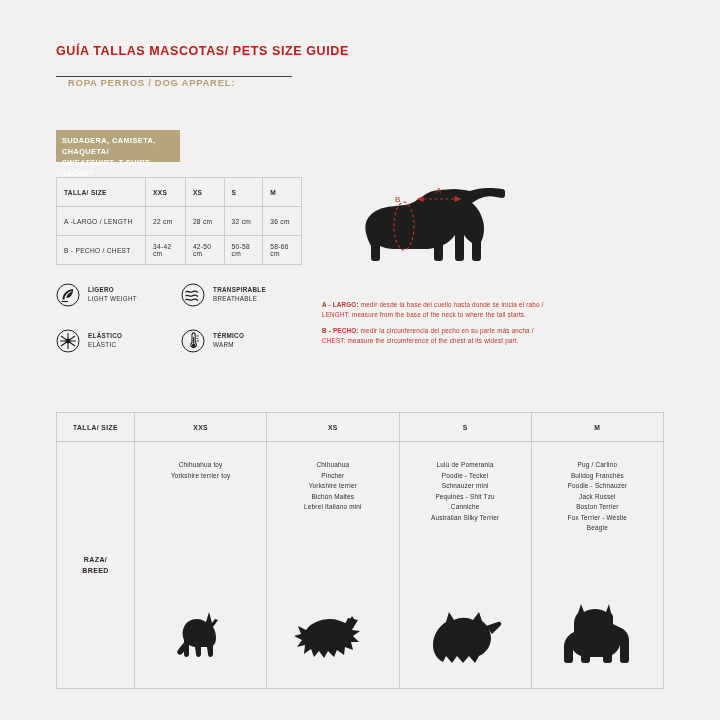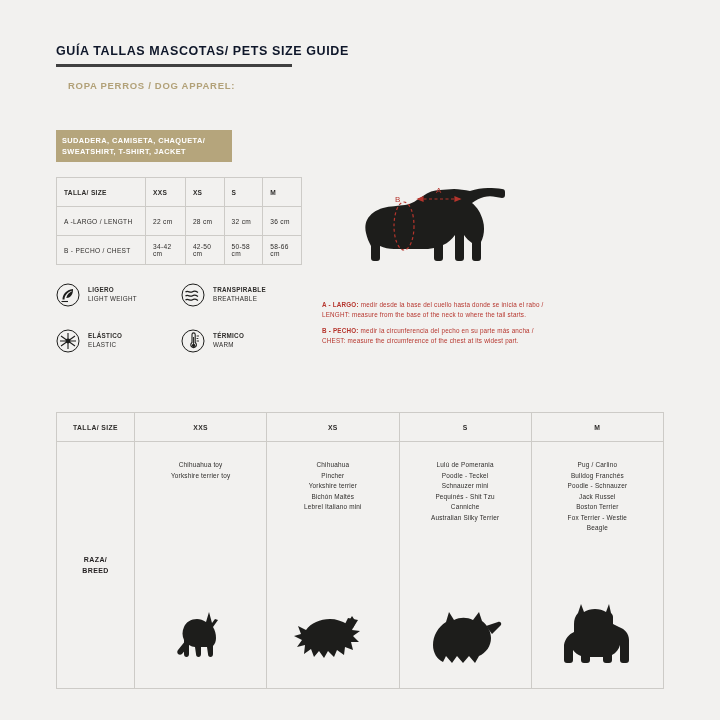--- a/index.html
+++ b/index.html
@@ -25,42 +25,41 @@
   .title-block {
     position: absolute;
     left: 56px;
     top: 44px;
     width: 600px;
   }
   .main-title {
     font-size: 12.5px;
     letter-spacing: 0.6px;
     font-weight: bold;
-    color: #0f172a;
-    padding-bottom: 6px;
-    border-bottom: 3px solid #404040;
+    color: #b91c1c;
+    padding-bottom: 18px;
+    border-bottom: 1px solid #404040;
     width: 236px;
     white-space: nowrap;
   }
   .main-title .sep { font-weight: bold; }
   .sub-title {
-    margin-top: 13px;
     font-size: 9.5px;
     letter-spacing: 0.7px;
     color: #b2a178;
     font-weight: bold;
     padding-left: 12px;
   }
 
   
   .cat-band {
     position: absolute;
     left: 56px;
     top: 130px;
-    width: 176px;
+    width: 124px;
     height: 32px;
     background: #b5a57c;
     color: #ffffff;
     font-size: 7.4px;
     letter-spacing: 0.4px;
     line-height: 11px;
     padding: 5px 8px 0 6px;
     box-sizing: border-box;
     font-weight: bold;
   }

